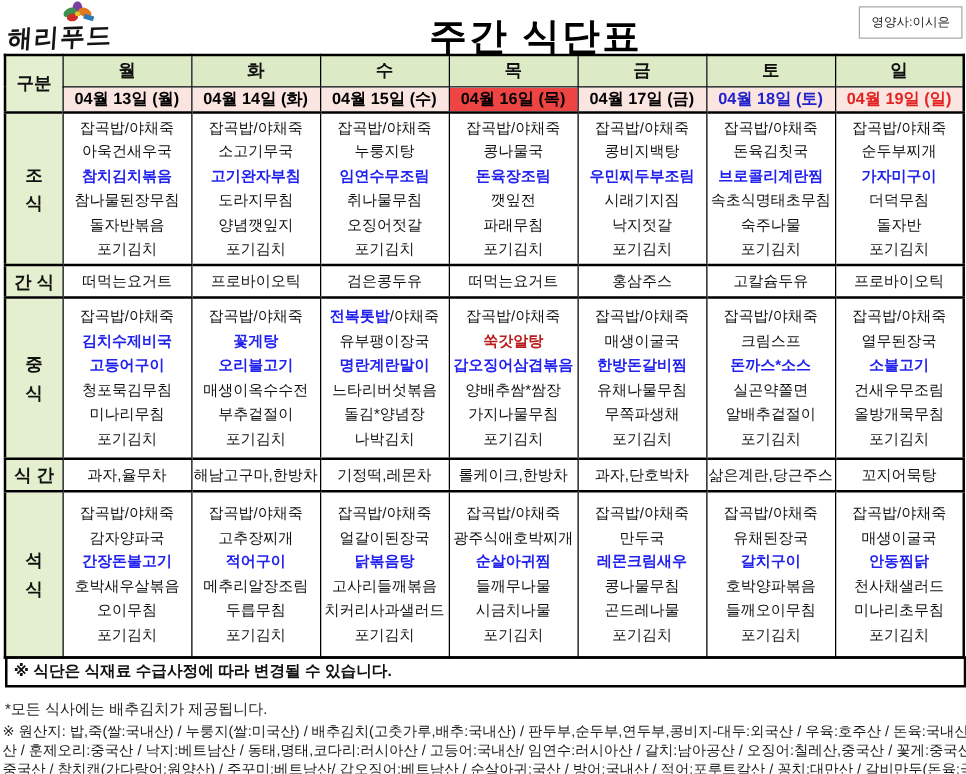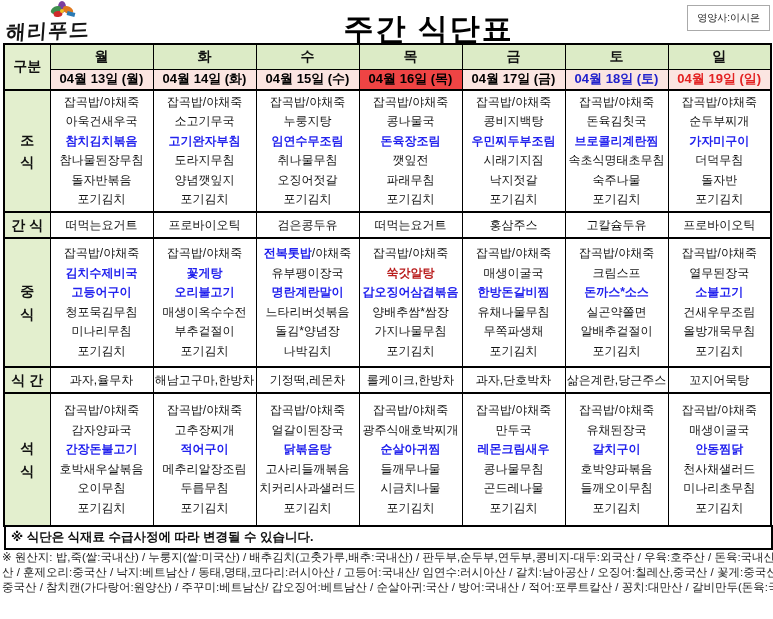--- a/index.html
+++ b/index.html
@@ -322,20 +322,21 @@
             <div class="menu-line"><span>포기김치</span></div>
           </td>
         </tr>
       </tbody>
   </table>
 
   <div class="notice-box">
     <span>※ 식단은 식재료 수급사정에 따라 변경될 수 있습니다.</span>
   </div>
 
+  <div class="kimchi-note">*모든 식사에는 배추김치가 제공됩니다.</div>
 
   <div class="origin">
     <div>※ 원산지: 밥,죽(쌀:국내산) / 누룽지(쌀:미국산) / 배추김치(고춧가루,배추:국내산) / 판두부,순두부,연두부,콩비지-대두:외국산 / 우육:호주산 / 돈육:국내산 / 계육:국</div>
     <div>산 / 훈제오리:중국산 / 낙지:베트남산 / 동태,명태,코다리:러시아산 / 고등어:국내산/ 임연수:러시아산 / 갈치:남아공산 / 오징어:칠레산,중국산 / 꽃게:중국산 / 조기:</div>
     <div>중국산 / 참치캔(가다랑어:원양산) / 주꾸미:베트남산/ 갑오징어:베트남산 / 순살아귀:국산 / 방어:국내산 / 적어:포루트칼산 / 꽁치:대만산 / 갈비만두(돈육:국내산)</div>
   </div>
 
 </div>
 
 </body></html>

